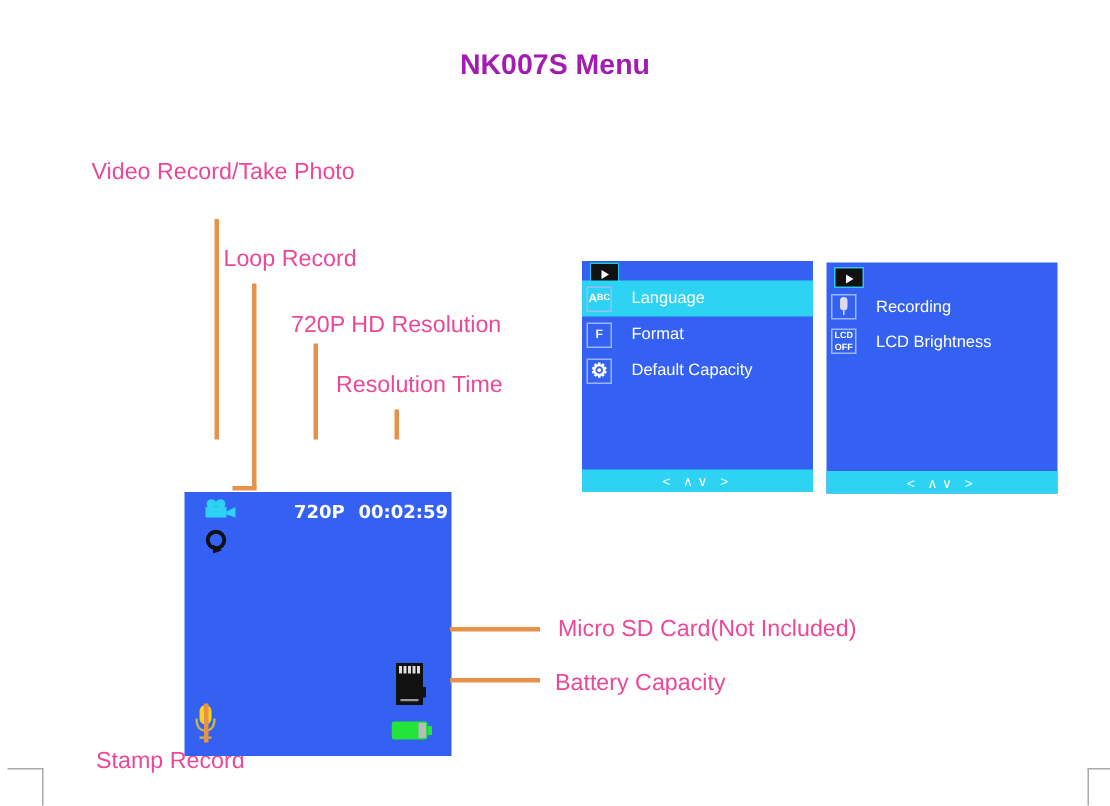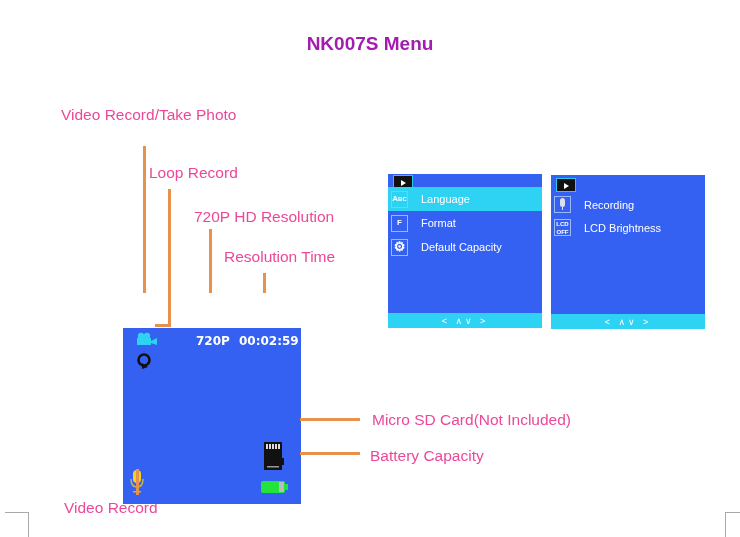--- a/index.html
+++ b/index.html
@@ -25,21 +25,21 @@
 <body>
 
 <div class="abs title">NK007S Menu</div>
 
 <div class="abs lbl" style="left:61px;top:106px">Video Record/Take Photo</div>
 <div class="abs lbl" style="left:149px;top:164px">Loop Record</div>
 <div class="abs lbl" style="left:194px;top:208px">720P HD Resolution</div>
 <div class="abs lbl" style="left:224px;top:248px">Resolution Time</div>
 <div class="abs lbl" style="left:372px;top:411px">Micro SD Card(Not Included)</div>
 <div class="abs lbl" style="left:370px;top:447px">Battery Capacity</div>
-<div class="abs lbl" style="left:64px;top:499px">Video Record</div>
+<div class="abs lbl" style="left:64px;top:499px">Stamp Record</div>
 
 <div class="abs screen">
   <svg class="abs" style="left:13px;top:4px" width="22" height="14">
     <circle cx="5" cy="4" r="3.2" fill="#2ed3f3"></circle>
       <circle cx="11" cy="4" r="3.2" fill="#2ed3f3"></circle>
     <rect x="1" y="6" width="14" height="7" fill="#2ed3f3"></rect>
       <polygon points="15,9 21,6 21,13 15,11" fill="#2ed3f3"></polygon>
   </svg>
   <svg class="abs" style="left:13px;top:24px" width="17" height="17">
     <circle cx="8" cy="8" r="5.5" fill="none" stroke="#111" stroke-width="2.6"></circle>

